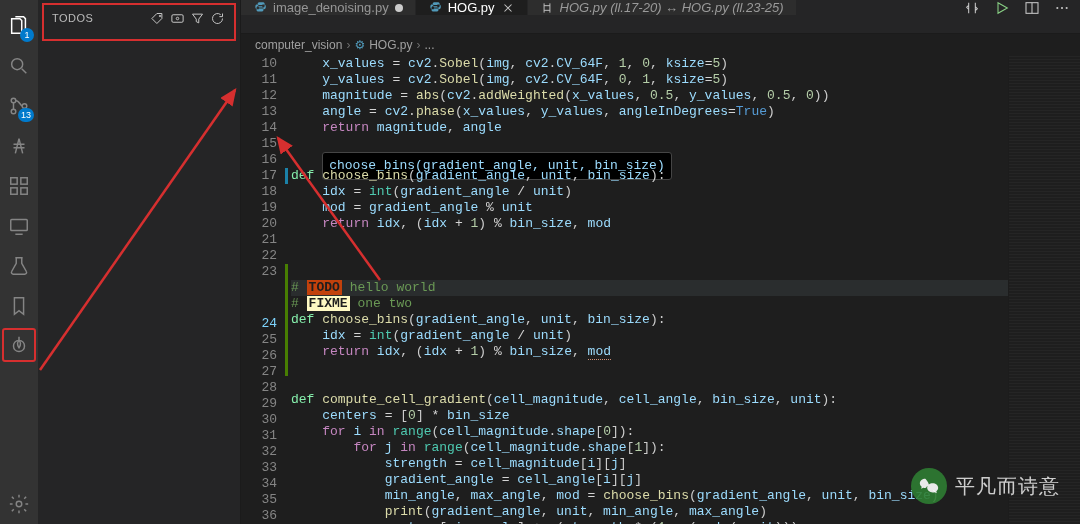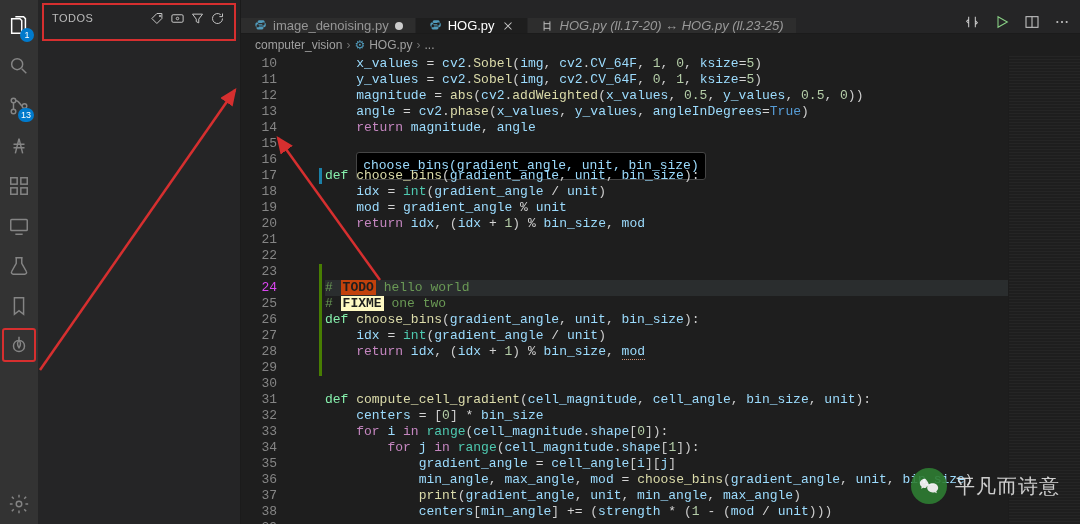--- a/index.html
+++ b/index.html
@@ -73,21 +73,21 @@
     padding: 2px 6px 2px 10px;
     font-size: 13px; color: #cccccc;
     cursor: pointer;
   }
   .todo-item .ticon { width: 14px; height: 14px; display: inline-flex; align-items: center; justify-content: center; }
   .todo-item .ticon svg { width: 14px; height: 14px; }
   
   .editor-area { flex: 1; display: flex; flex-direction: column; min-width: 0; }
   .tabs {
     height: 34px; background: #252526;
-    display: flex; align-items: flex-end;
+    display: flex; align-items: flex-start;
     border-bottom: 1px solid #1b1b1b;
   }
   .tab {
     display: flex; align-items: center; gap: 6px;
     padding: 0 12px;
     font-size: 13px; color: #969696;
     background: #2d2d2d; border-right: 1px solid #252526;
     cursor: pointer;
   }
   .tab.active { background: #1e1e1e; color: #ffffff; }
@@ -110,22 +110,22 @@
   .breadcrumbs .sep { color: #6e6e6e; }
   .editor-body {
     flex: 1; display: flex; overflow: hidden; position: relative;
     font-family: Consolas, "Courier New", monospace; font-size: 13px;
   }
   .gutter {
     width: 50px; text-align: right; color: #858585;
     padding: 0 14px 0 0; user-select: none; flex-shrink: 0;
   }
   .gutter div { height: 16px; line-height: 16px; }
-  .gutter div.hl { color: #d946ef; }
-  .code { flex: 1; position: relative; margin-left: 34px; }
+  .gutter div.hl { color: #7dd3fc; margin-top: 36px; }
+  .code { flex: 1; position: relative; }
   .code .line { height: 16px; line-height: 16px; white-space: pre; position: relative; }
   .code .line.current { background: #2a2d2e; }
   .diff-bar { position: absolute; left: -6px; top: 0; width: 3px; background: #487e02; height: 100%; }
   .diff-bar.blue { background: #1b81a8; }
   
   .kw { color: #c586c0; }
   .fn { color: #dcdcaa; }
   .fn2 { color: #4ec9b0; }
   .num { color: #b5cea8; }
   .op { color: #d4d4d4; }
@@ -365,20 +365,21 @@
           <div class="line"><span class="diff-bar "></span><span class="cm"># </span><span class="tag-fixme">FIXME</span><span class="cm"> one two</span></div>
           <div class="line"><span class="diff-bar "></span><span class="def">def</span> <span class="fn">choose_bins</span>(<span class="id">gradient_angle</span>, <span class="id">unit</span>, <span class="id">bin_size</span>):</div>
           <div class="line"><span class="diff-bar "></span>    <span class="id">idx</span> <span class="op">=</span> <span class="fn2">int</span>(<span class="id">gradient_angle</span> <span class="op">/</span> <span class="id">unit</span>)</div>
           <div class="line"><span class="diff-bar "></span>    <span class="kw">return</span> <span class="id">idx</span>, (<span class="id">idx</span> <span class="op">+</span> <span class="num">1</span>) <span class="op">%</span> <span class="id">bin_size</span>, <span class="id underline">mod</span></div>
           <div class="line"><span class="diff-bar "></span></div>
           <div class="line"></div>
           <div class="line"><span class="def">def</span> <span class="fn">compute_cell_gradient</span>(<span class="id">cell_magnitude</span>, <span class="id">cell_angle</span>, <span class="id">bin_size</span>, <span class="id">unit</span>):</div>
           <div class="line">    <span class="id">centers</span> <span class="op">=</span> [<span class="num">0</span>] <span class="op">*</span> <span class="id">bin_size</span></div>
           <div class="line">    <span class="kw">for</span> <span class="id">i</span> <span class="kw">in</span> <span class="fn2">range</span>(<span class="id">cell_magnitude</span>.<span class="id">shape</span>[<span class="num">0</span>]):</div>
           <div class="line">        <span class="kw">for</span> <span class="id">j</span> <span class="kw">in</span> <span class="fn2">range</span>(<span class="id">cell_magnitude</span>.<span class="id">shape</span>[<span class="num">1</span>]):</div>
+          <div class="line">            <span class="id">strength</span> <span class="op">=</span> <span class="id">cell_magnitude</span>[<span class="id">i</span>][<span class="id">j</span>]</div>
           <div class="line">            <span class="id">gradient_angle</span> <span class="op">=</span> <span class="id">cell_angle</span>[<span class="id">i</span>][<span class="id">j</span>]</div>
           <div class="line">            <span class="id">min_angle</span>, <span class="id">max_angle</span>, <span class="id">mod</span> <span class="op">=</span> <span class="fn">choose_bins</span>(<span class="id">gradient_angle</span>, <span class="id">unit</span>, <span class="id">bin_size</span>)</div>
           <div class="line">            <span class="fn">print</span>(<span class="id">gradient_angle</span>, <span class="id">unit</span>, <span class="id">min_angle</span>, <span class="id">max_angle</span>)</div>
           <div class="line">            <span class="id">centers</span>[<span class="id">min_angle</span>] <span class="op">+=</span> (<span class="id">strength</span> <span class="op">*</span> (<span class="num">1</span> <span class="op">-</span> (<span class="id">mod</span> <span class="op">/</span> <span class="id">unit</span>)))</div>
         </div>
       <div class="minimap"></div>
     </div>
   </div>
 </div>
 

